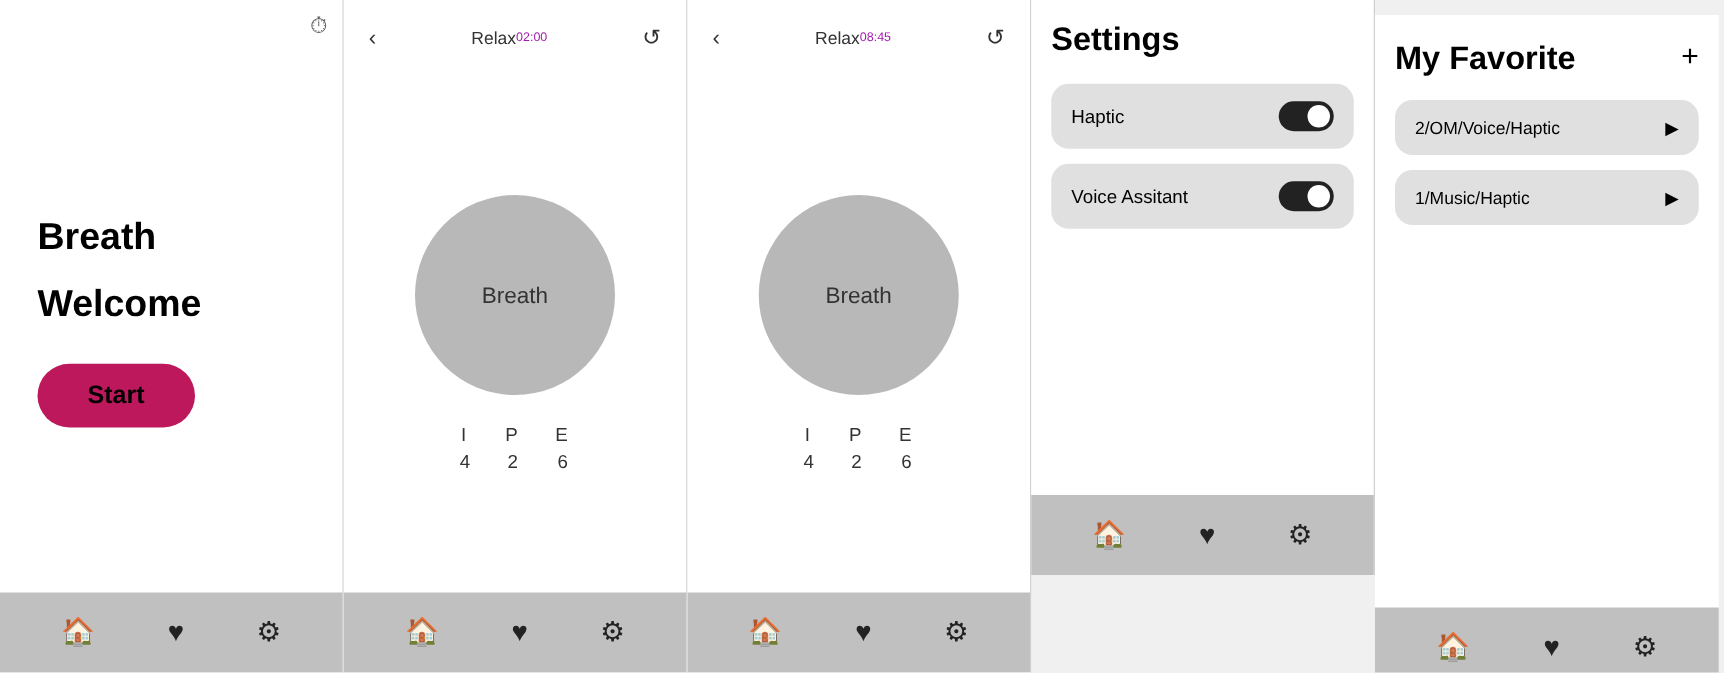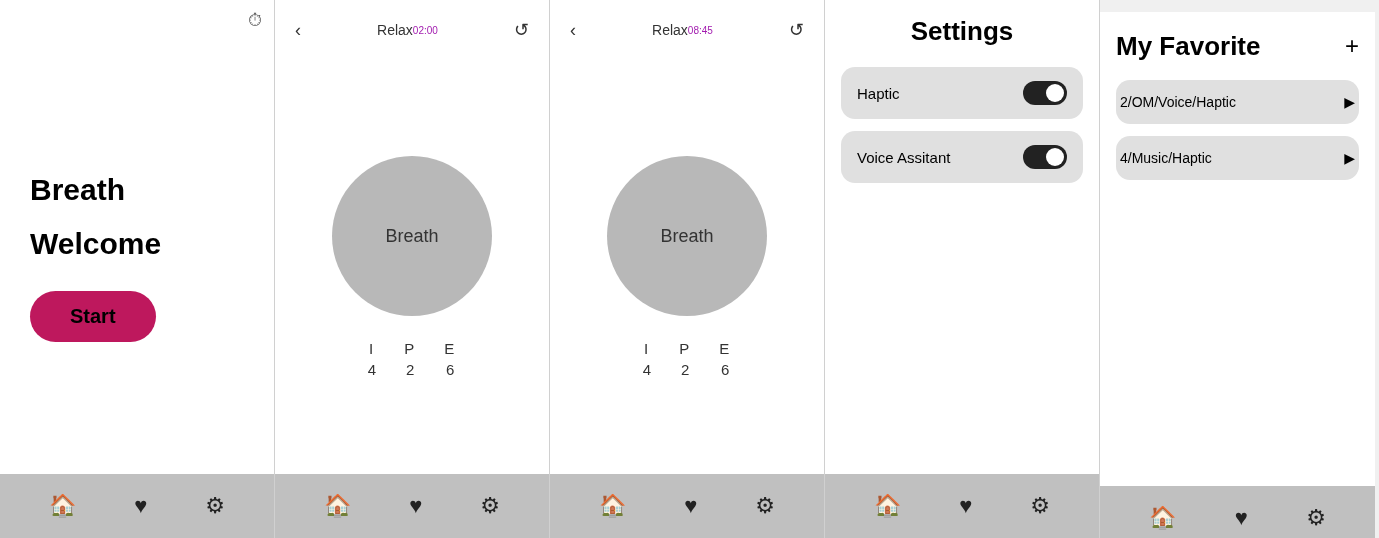--- a/index.html
+++ b/index.html
@@ -140,22 +140,21 @@
     }
 
     .breath-ipe .ipe-num {
       font-size: 15px;
       color: #333;
     }
 
     
     .screen-4 {
       width: 275px;
-      height: 538px;
-      text-align: center;
+      height: 460px;
     }
 
     .settings-content {
       flex: 1;
       display: flex;
       flex-direction: column;
       padding: 16px 16px;
       gap: 12px;
     }
 
@@ -229,21 +228,21 @@
       padding: 8px 16px;
       gap: 12px;
     }
 
     .favorite-row {
       background: #e0e0e0;
       border-radius: 14px;
       display: flex;
       justify-content: space-between;
       align-items: center;
-      padding: 14px 4px;
+      padding: 14px 16px;
       font-size: 14px;
       cursor: pointer;
     }
 
     .favorite-row .play-icon {
       font-size: 14px;
     }
 
     
     .bottom-nav {
@@ -387,21 +386,21 @@
   <div class="favorite-top-bar">
     <span class="favorite-title">My Favorite</span>
     <span class="favorite-plus">+</span>
   </div>
   <div class="favorite-content">
     <div class="favorite-row">
       <span>2/OM/Voice/Haptic</span>
       <span class="play-icon">▶</span>
     </div>
     <div class="favorite-row">
-      <span>4/Music/Haptic</span>
+      <span>1/Music/Haptic</span>
       <span class="play-icon">▶</span>
     </div>
   </div>
   <div class="bottom-nav">
     <span class="nav-icon">🏠</span>
     <span class="nav-icon">♥</span>
     <span class="nav-icon">⚙</span>
   </div>
 </div>
 

